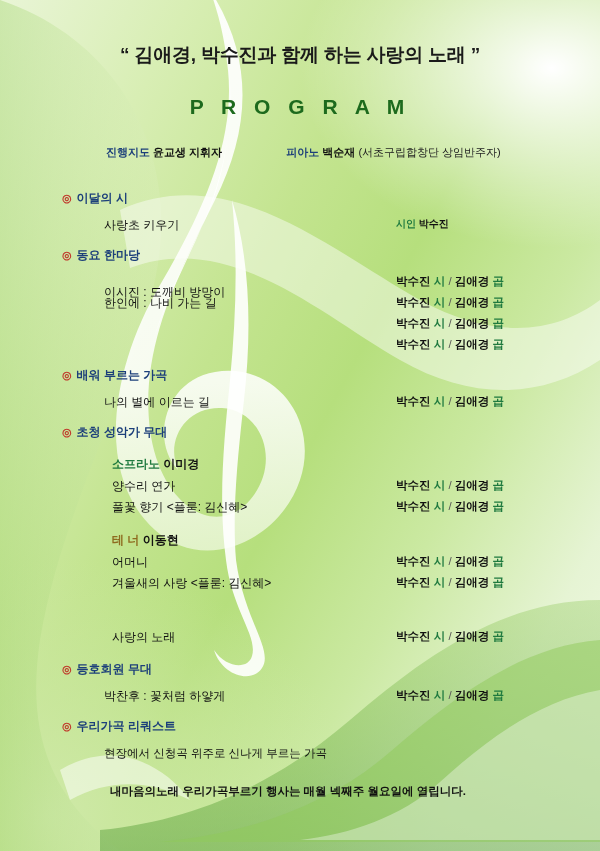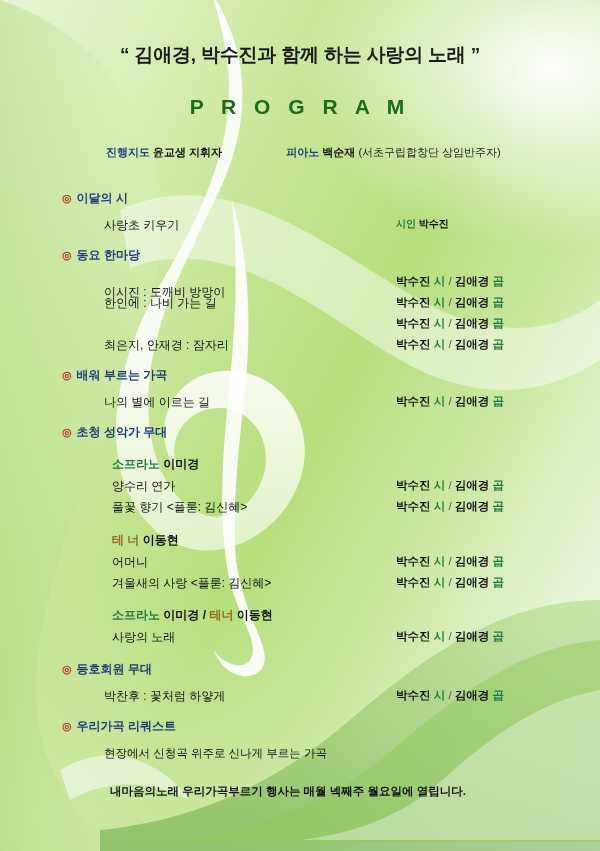--- a/index.html
+++ b/index.html
@@ -251,21 +251,20 @@
     </div>
 
     <div class="credit" style="top:316px">
       <span class="p-name">박수진</span>
       <span class="p-role">시</span>
       <span class="sep">/</span>
       <span class="p-name">김애경</span>
       <span class="p-role">곱</span>
     </div>
 
-    <div class="item" style="top:337px">최은지, 안재경 : 잠자리</div>
     <div class="credit" style="top:337px">
       <span class="p-name">박수진</span>
       <span class="p-role">시</span>
       <span class="sep">/</span>
       <span class="p-name">김애경</span>
       <span class="p-role">곱</span>
     </div>
 
     <div class="sec" style="top:367px">
       <span class="bullet">◎</span><span>배워 부르는 가곡</span>
@@ -322,27 +321,20 @@
 
     <div class="item sub" style="top:575px">겨울새의 사랑 &lt;플룯: 김신혜&gt;</div>
     <div class="credit" style="top:575px">
       <span class="p-name">박수진</span>
       <span class="p-role">시</span>
       <span class="sep">/</span>
       <span class="p-name">김애경</span>
       <span class="p-role">곱</span>
     </div>
 
-    <div class="voice" style="top:607px">
-      <span class="vsop">소프라노</span>
-      <span class="vname">이미경</span>
-      <span class="vname">/</span>
-      <span class="vten">테너</span>
-      <span class="vname">이동현</span>
-    </div>
 
     <div class="item sub" style="top:629px">사랑의 노래</div>
     <div class="credit" style="top:629px">
       <span class="p-name">박수진</span>
       <span class="p-role">시</span>
       <span class="sep">/</span>
       <span class="p-name">김애경</span>
       <span class="p-role">곱</span>
     </div>
 

